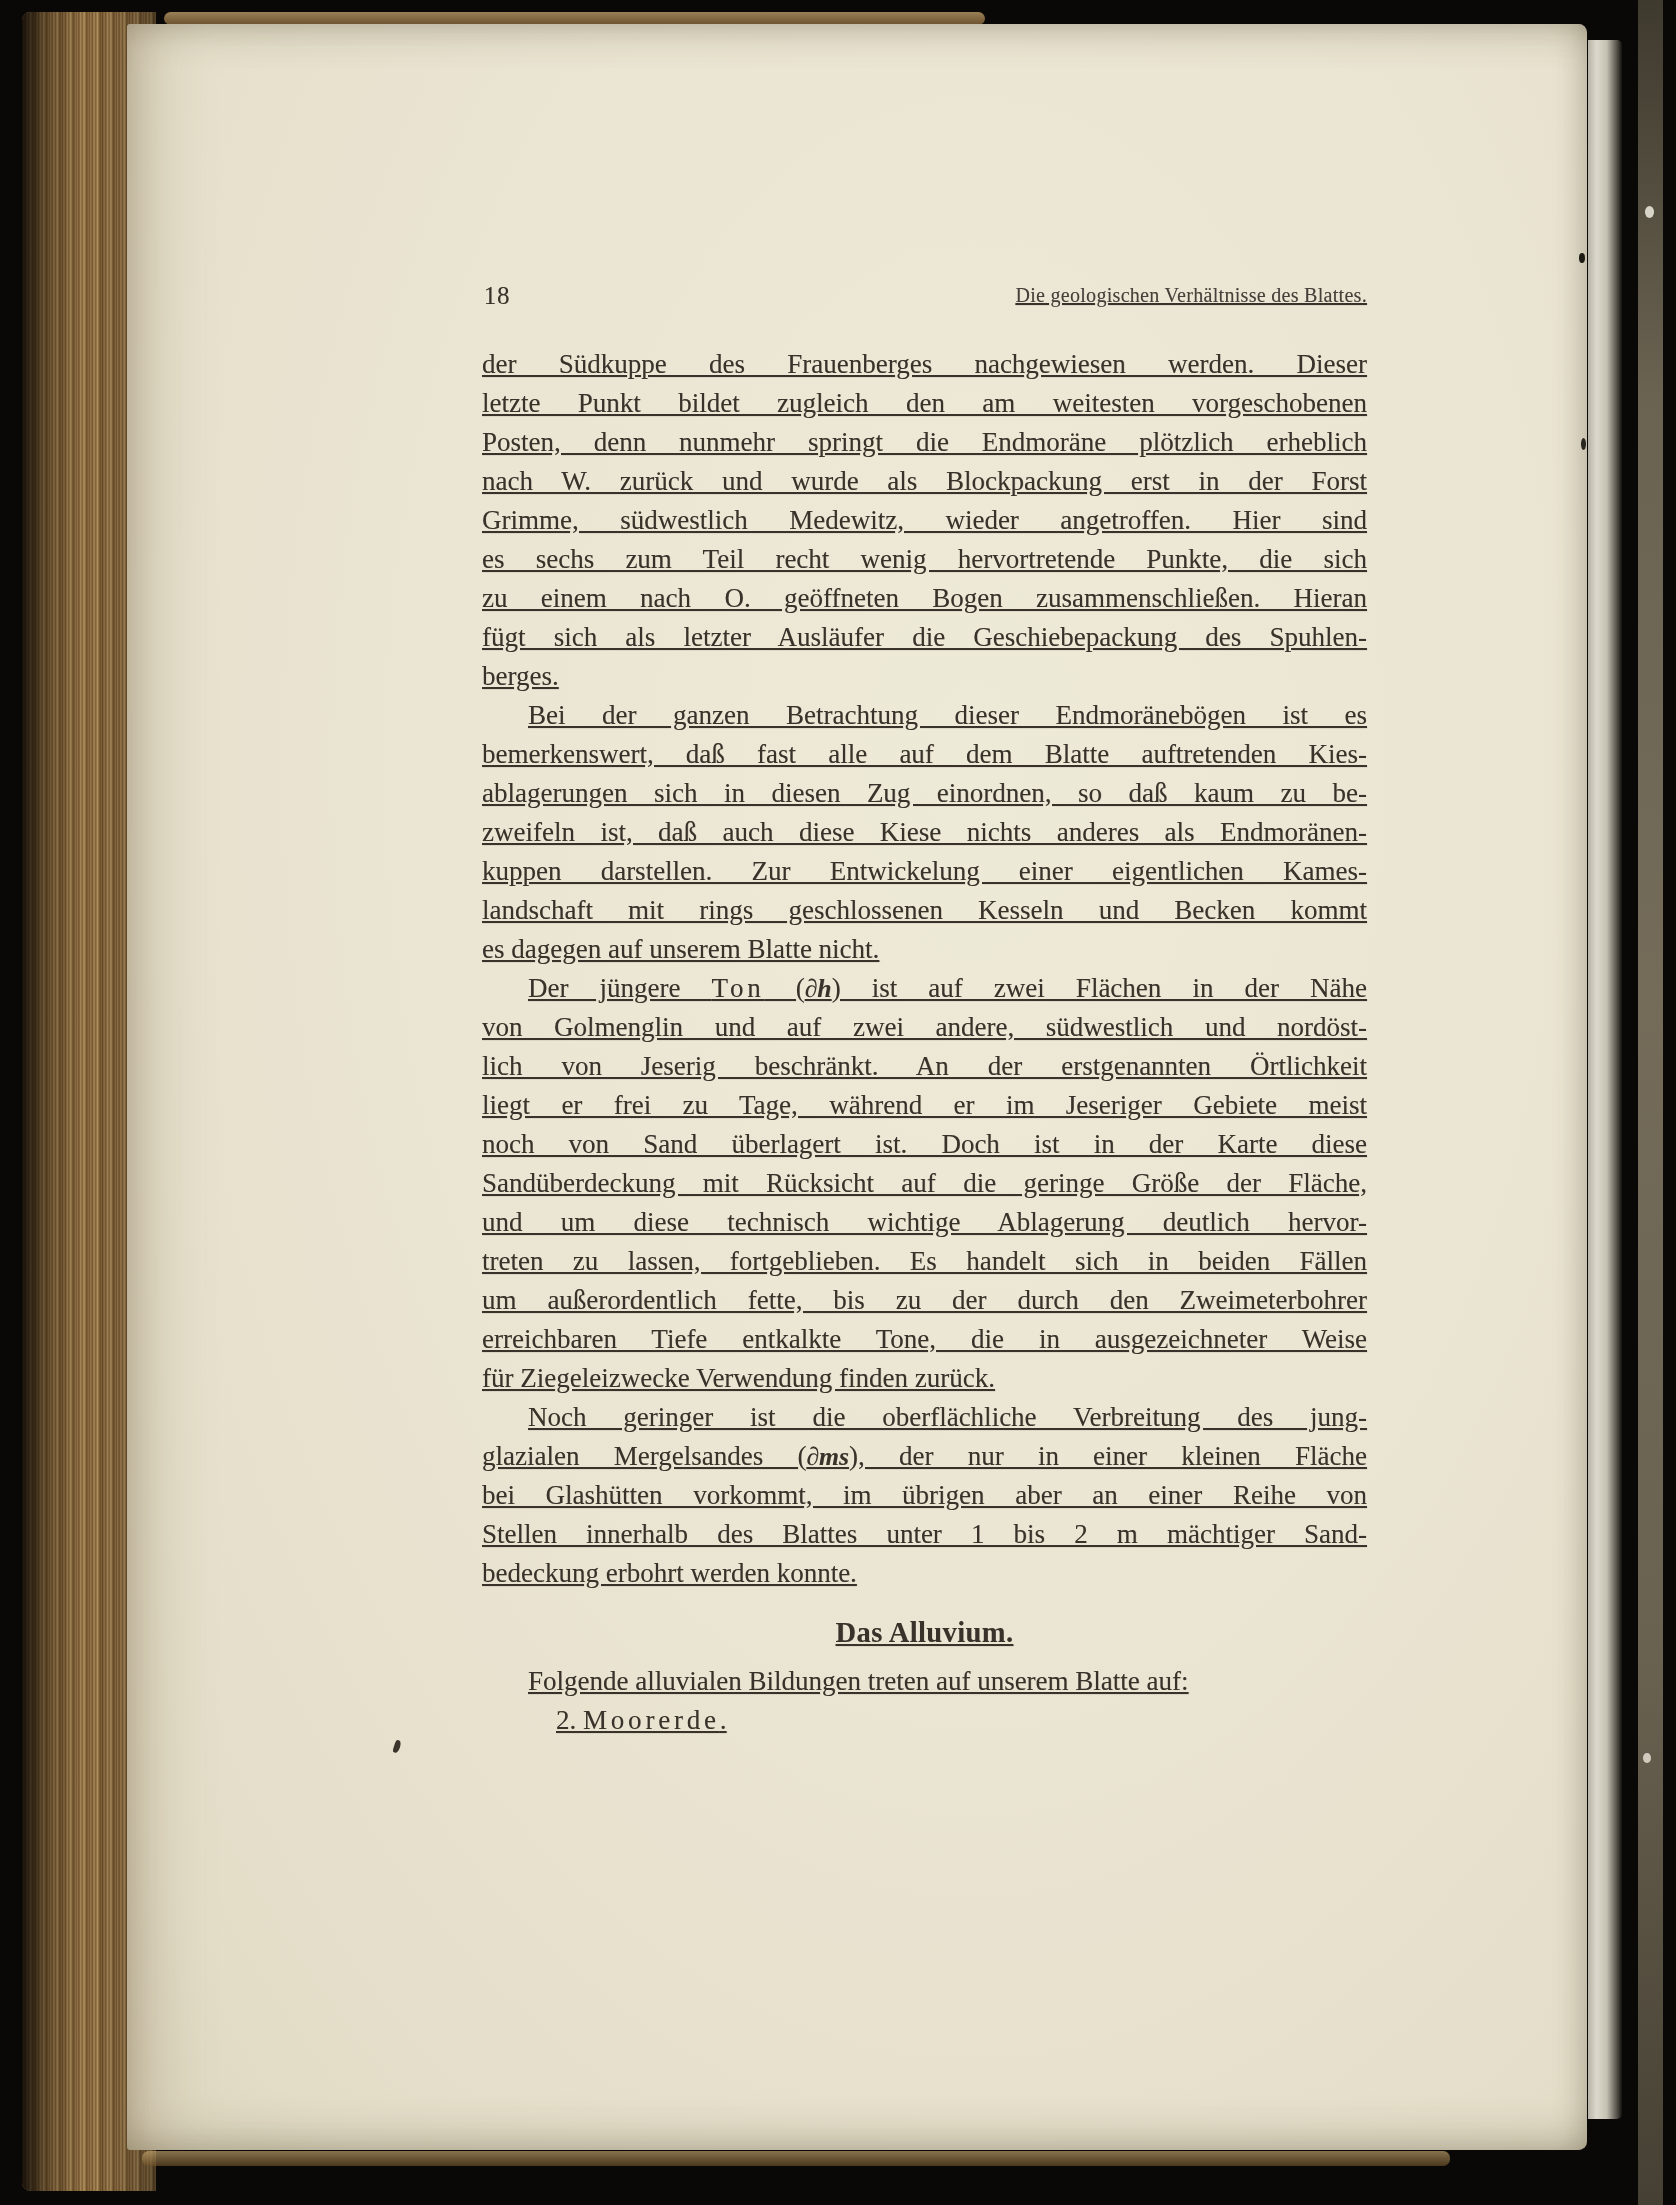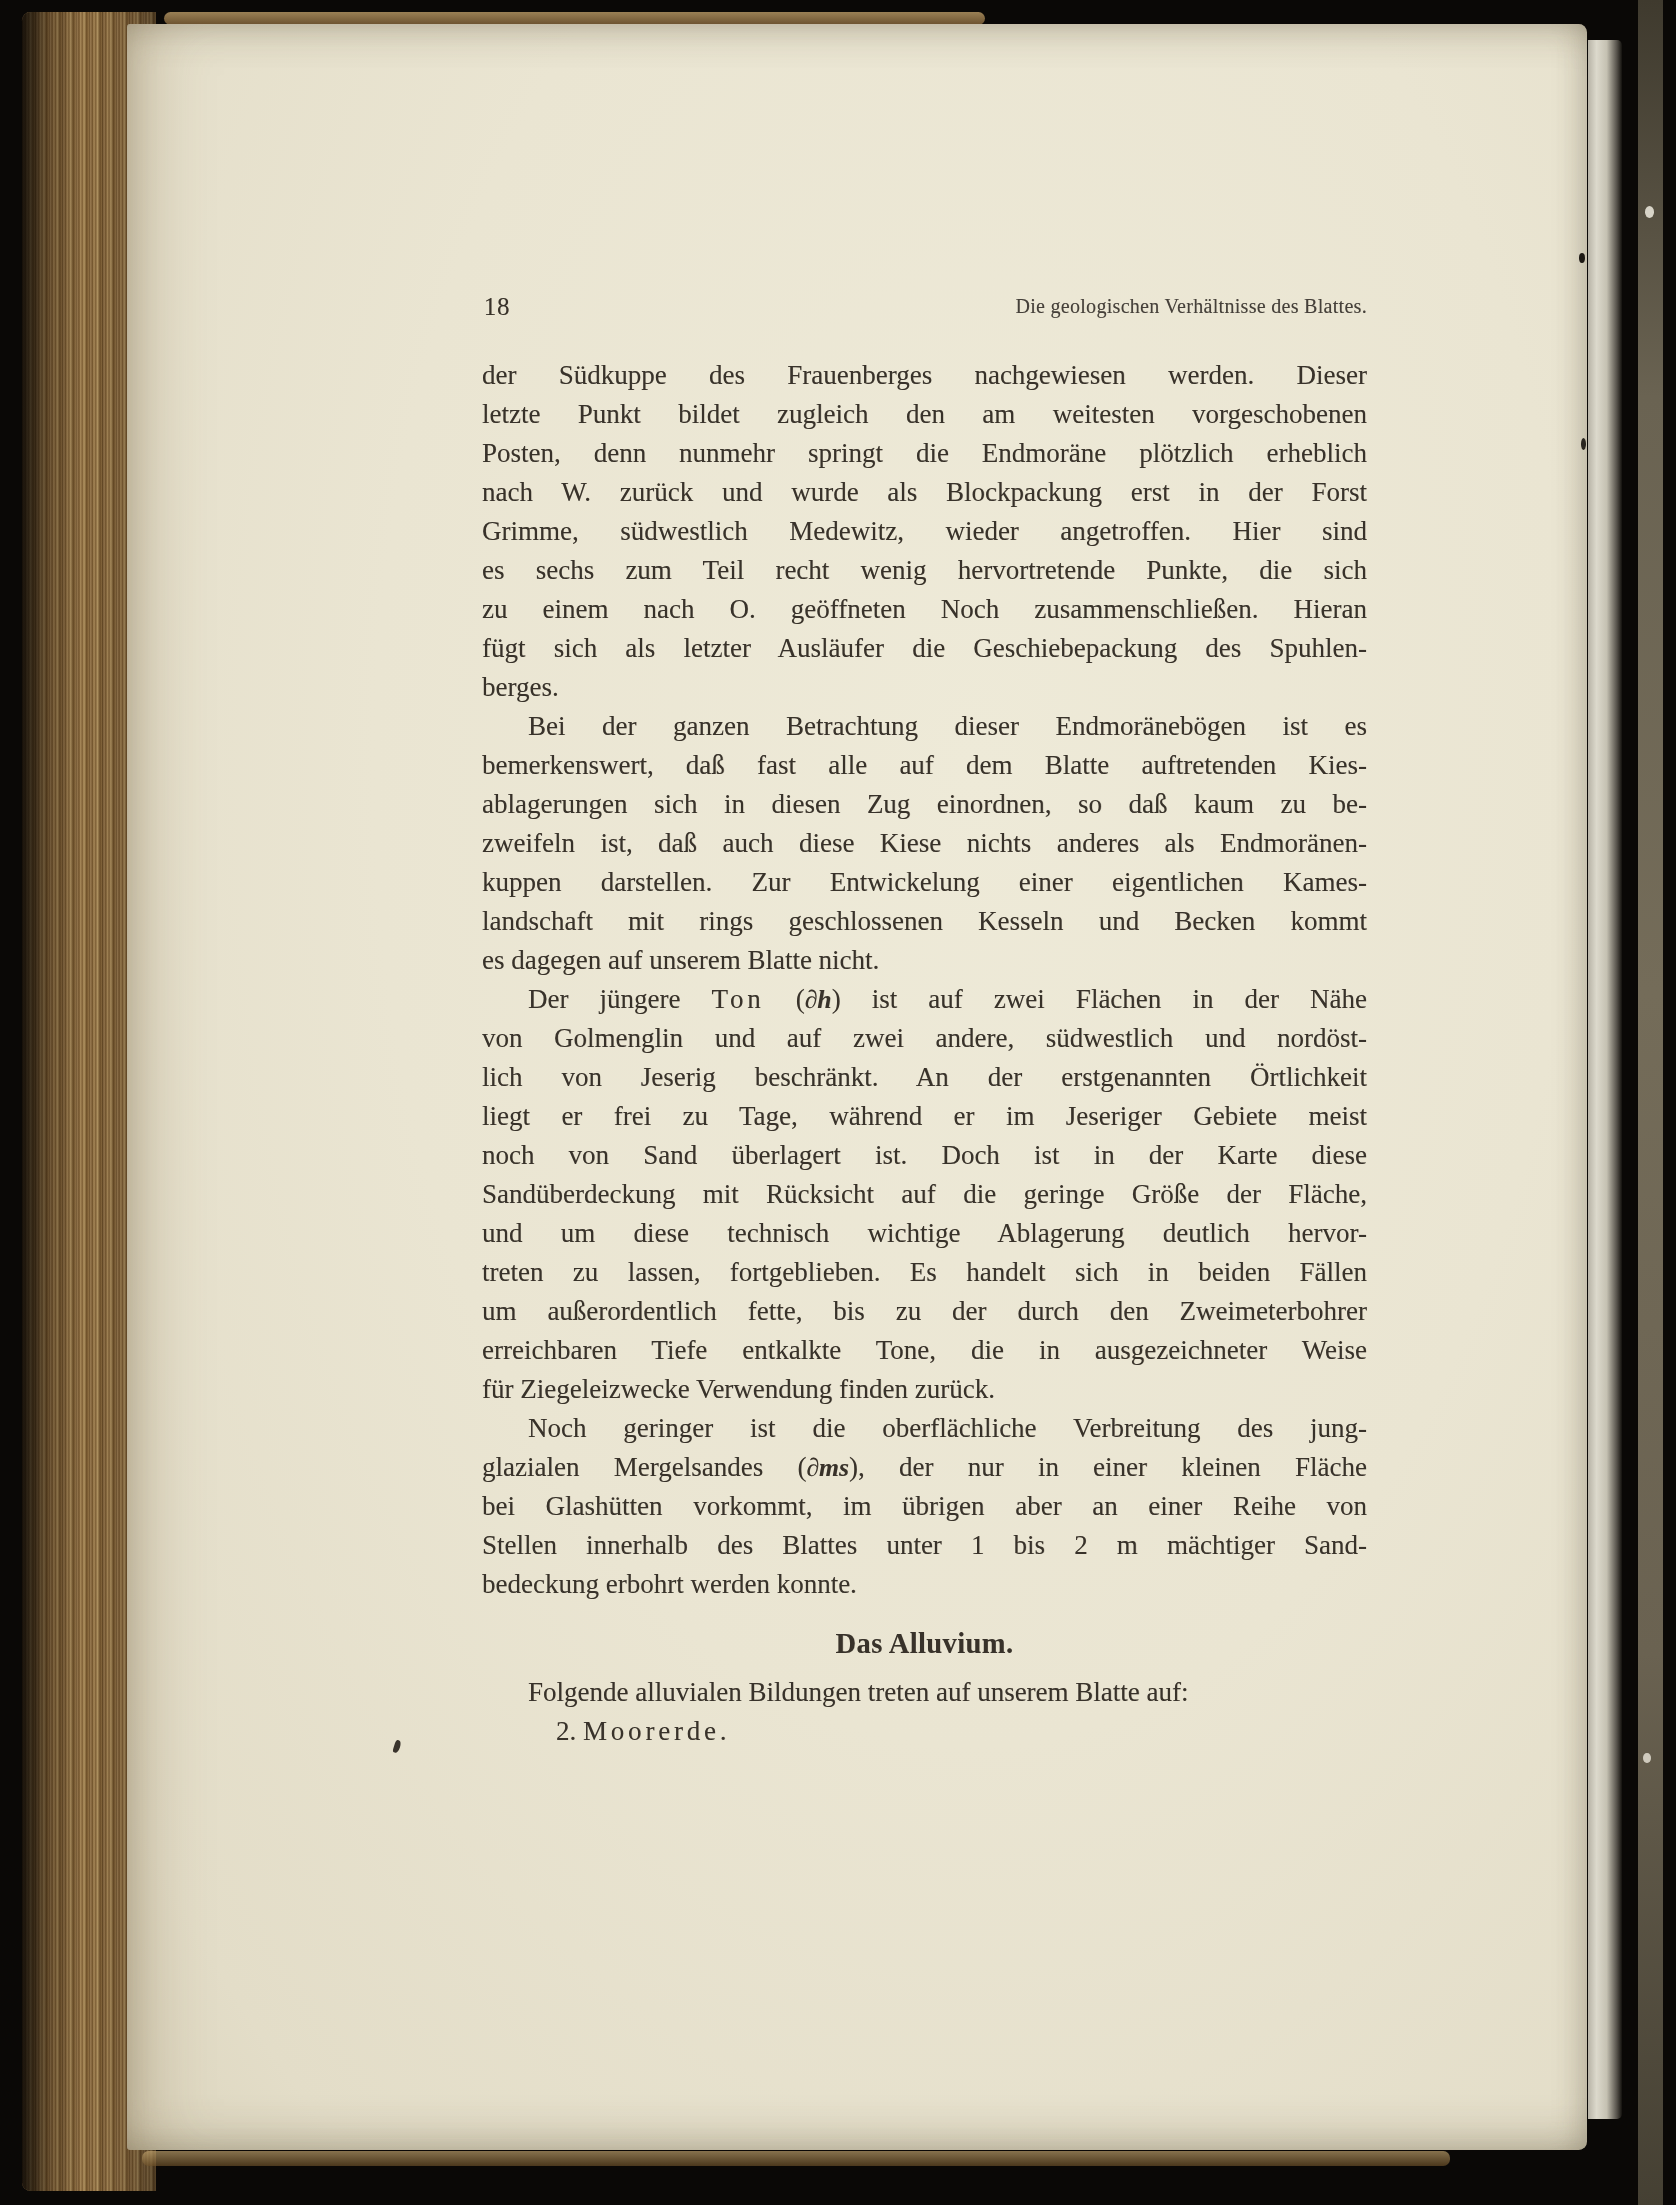--- a/index.html
+++ b/index.html
@@ -52,23 +52,24 @@
   }
   .speck { position:absolute; border-radius:50%; }
   .speck.s1 { left:1579px; top:253px; width:5.9px; height:10px; background:#1d1913; }
   .speck.s2 { left:1581px; top:438px; width:5px; height:11.7px; background:#2a2620; }
   .speck.s3 { left:394px; top:1740px; width:5.9px; height:13.4px; background:#3a342c; transform:rotate(18deg); border-radius:40% 60% 60% 40%; }
   .speck.s4 { left:1645px; top:206px; width:9.2px; height:11.7px; background:#d8d4c8; }
   .speck.s5 { left:1643px; top:1753px; width:7.5px; height:10px; background:#cfcabd; }
 
   
   .content {
-    position:absolute; left:355px; top:268px; width:885px;
+    position:absolute; left:355px; top:257px; width:885px;
     color:#38322a;
     text-shadow:0.3px 0.3px 0.6px rgba(60,50,40,0.3);
+    text-decoration:underline;
   }
   .header-row { position:relative; height:37px; }
   .page-num { position:absolute; left:1.7px; top:1.7px; font-size:25px; letter-spacing:0.8px; }
   .running-header { text-align:right; font-size:20px; color:#45403a; letter-spacing:0.3px; padding-top:3.4px; }
   .body { margin-top:27px; font-size:27px; }
   .para { margin:0; }
   .line {
     height:39px; line-height:39px;
     text-align:justify; text-align-last:justify; -moz-text-align-last:justify;
     white-space:nowrap; overflow:visible;
@@ -98,21 +99,21 @@
         <div class="running-header">Die geologischen Verhältnisse des Blattes.</div>
       </div>
       <div class="body">
           <div class="para">
             <div class="line">der Südkuppe des Frauenberges nachgewiesen werden. Dieser</div>
             <div class="line">letzte Punkt bildet zugleich den am weitesten vorgeschobenen</div>
             <div class="line">Posten, denn nunmehr springt die Endmoräne plötzlich erheblich</div>
             <div class="line">nach W. zurück und wurde als Blockpackung erst in der Forst</div>
             <div class="line">Grimme, südwestlich Medewitz, wieder angetroffen. Hier sind</div>
             <div class="line">es sechs zum Teil recht wenig hervortretende Punkte, die sich</div>
-            <div class="line">zu einem nach O. geöffneten Noch zusammenschließen. Hieran</div>
+            <div class="line">zu einem nach O. geöffneten Bogen zusammenschließen. Hieran</div>
             <div class="line">fügt sich als letzter Ausläufer die Geschiebepackung des Spuhlen-</div>
             <div class="line last">berges.</div>
           </div>
           <div class="para">
             <div class="line indent">Bei der ganzen Betrachtung dieser Endmoränebögen ist es</div>
             <div class="line">bemerkenswert, daß fast alle auf dem Blatte auftretenden Kies-</div>
             <div class="line">ablagerungen sich in diesen Zug einordnen, so daß kaum zu be-</div>
             <div class="line">zweifeln ist, daß auch diese Kiese nichts anderes als Endmoränen-</div>
             <div class="line">kuppen darstellen. Zur Entwickelung einer eigentlichen Kames-</div>
             <div class="line">landschaft mit rings geschlossenen Kesseln und Becken kommt</div>

